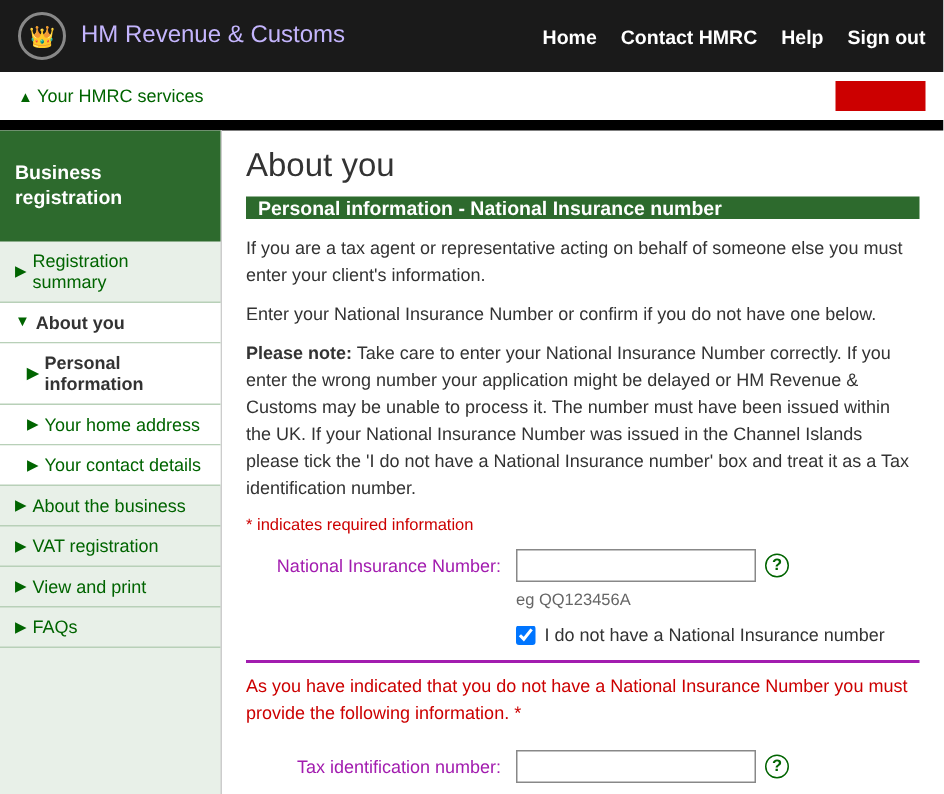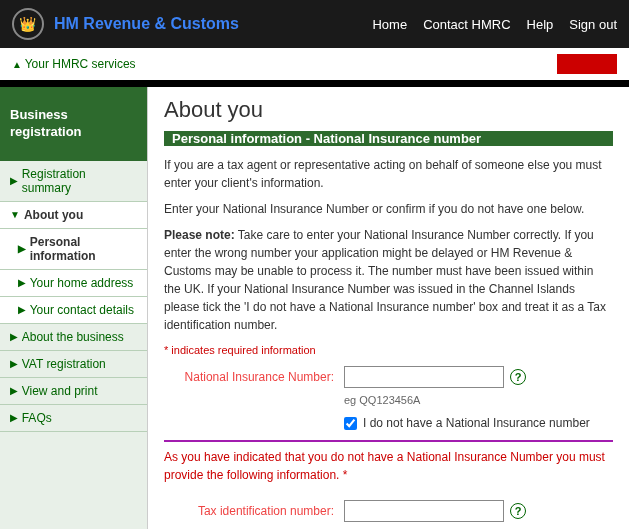--- a/index.html
+++ b/index.html
@@ -25,32 +25,33 @@
       border: 2px solid #888;
       border-radius: 50%;
       display: flex;
       align-items: center;
       justify-content: center;
       font-size: 14px;
       color: #fff;
     }
     .header-title {
       font-size: 16px;
-      font-weight: bold;
-      color: #3b82f6;
+      font-weight: normal;
+      color: #c4b5fd;
     }
     .header-nav {
       display: flex;
       gap: 16px;
       align-items: center;
     }
     .header-nav a {
       color: #fff;
       text-decoration: none;
       font-size: 13px;
+      font-weight: bold;
     }
 
     
     .services-bar {
       background: #fff;
       border-bottom: 7px solid #000000;
       padding: 6px 12px;
       display: flex;
       justify-content: space-between;
       align-items: center;
@@ -168,21 +169,21 @@
     .form-row {
       display: flex;
       align-items: flex-start;
       margin-bottom: 10px;
     }
     .form-label {
       width: 180px;
       text-align: right;
       padding-right: 10px;
       font-size: 12px;
-      color: #ef4444;
+      color: #a21caf;
       line-height: 22px;
       flex-shrink: 0;
     }
     .form-field {
       display: flex;
       align-items: center;
       gap: 6px;
       flex-direction: column;
       align-items: flex-start;
     }

